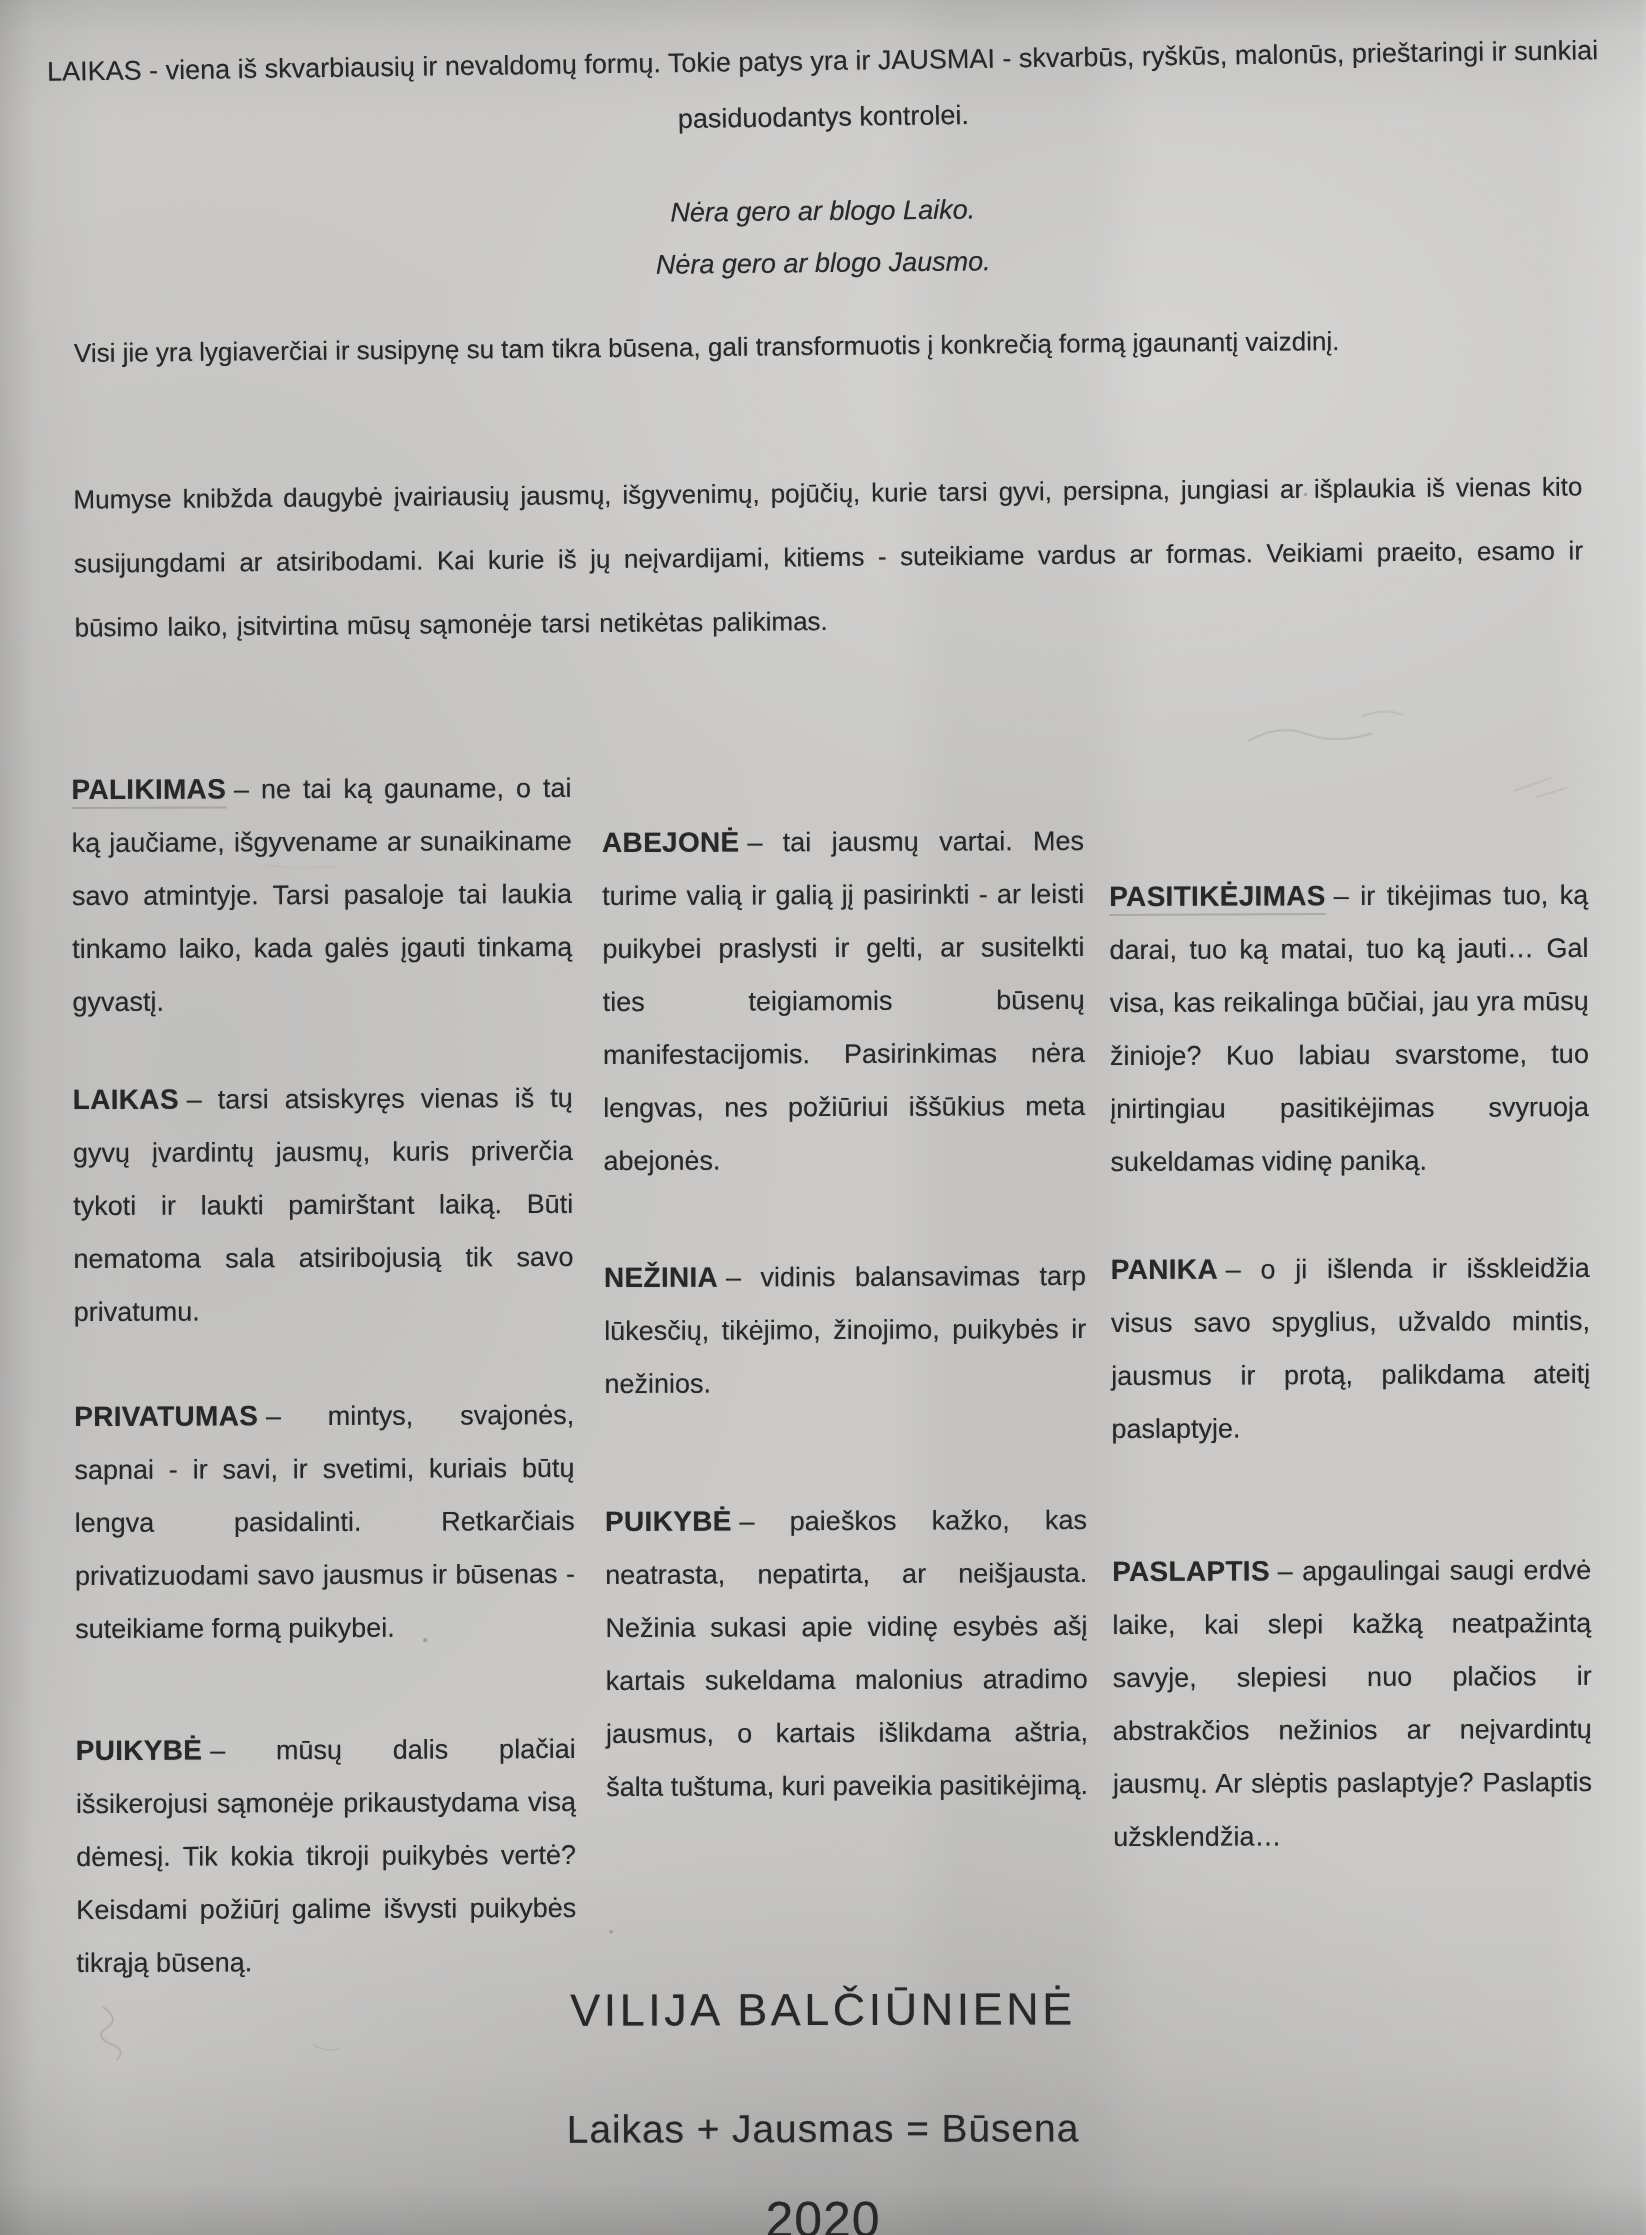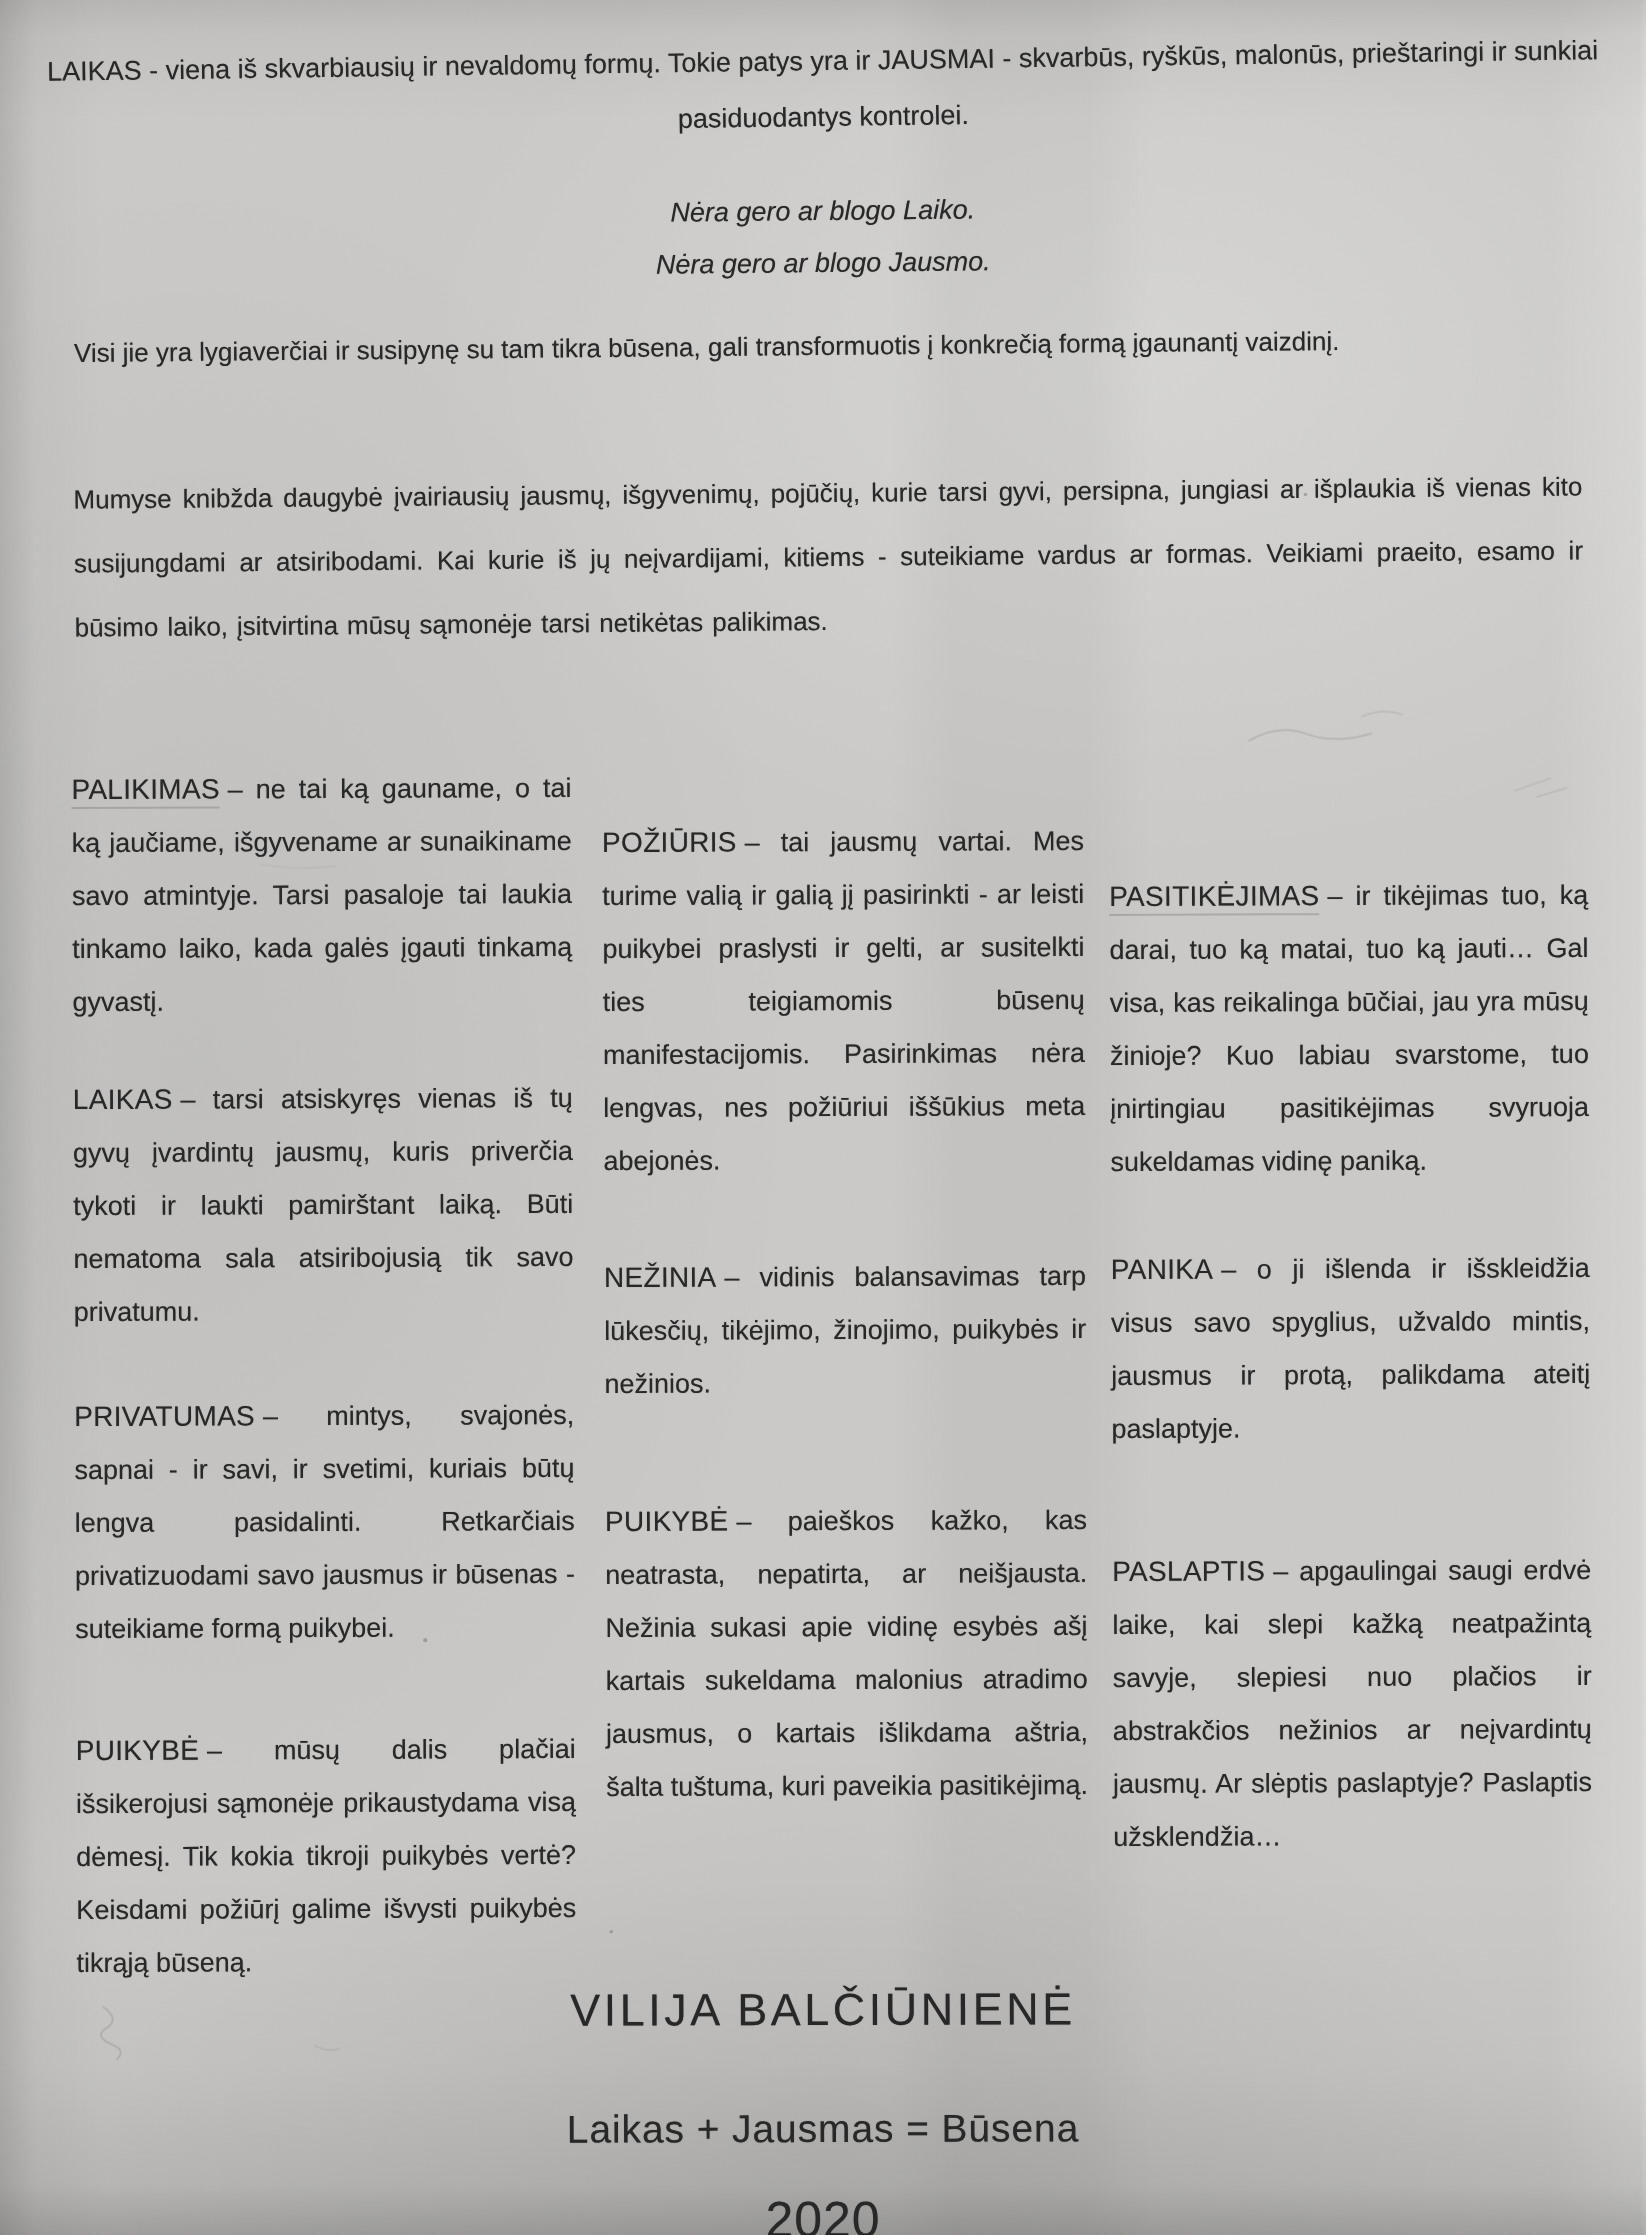--- a/index.html
+++ b/index.html
@@ -28,21 +28,21 @@
        font-size:27px; line-height:56px; transform:rotate(-0.8deg); }
   .quote{ top:185px; left:0; width:1646px; text-align:center; font-style:italic;
           font-size:27px; line-height:52px; transform:rotate(-0.6deg); }
   .p2{ top:332px; left:74px; font-size:26px; white-space:nowrap; transform:rotate(-0.55deg); }
   .p3{ top:461px; left:74px; width:1509px; text-align:justify;
        font-size:26px; line-height:64px; transform:rotate(-0.5deg); word-spacing:1.7px; }
 
   
   .col{ top:762px; text-align:justify; font-size:27px; line-height:53px; transform:rotate(-0.25deg); }
   .col p{ margin:0; }
-  .term{ font-weight:400; font-size:28px; letter-spacing:0.3px; margin-right:7.9px; white-space:nowrap; }
+  .term{ font-weight:700; font-size:28px; letter-spacing:0.3px; margin-right:7.9px; white-space:nowrap; }
   .pencil-underline{ border-bottom:2.6px solid rgba(95,95,95,0.30); padding-bottom:1.7px; }
   #col1{ left:74px;  width:500px; }
   #col2{ left:604px; width:482px; padding-top:53px; }
   #col3{ left:1111px;width:479px; padding-top:107px; }
   #col1 .e2{ margin-top:44px; } #col1 .e3{ margin-top:51px; } #col1 .e4{ margin-top:68px; }
   #col2 .e2{ margin-top:63px; } #col2 .e3{ margin-top:84px; }
   #col3 .e2{ margin-top:54px; } #col3 .e3{ margin-top:89px; }
 
   
   .author{ top:1984px; left:0; width:1646px; text-align:center;
@@ -71,21 +71,21 @@
   <div class="abs txt p3">Mumyse knibžda daugybė įvairiausių jausmų, išgyvenimų, pojūčių, kurie tarsi gyvi, persipna, jungiasi ar išplaukia iš vienas kito susijungdami ar atsiribodami.  Kai kurie iš jų neįvardijami, kitiems - suteikiame vardus ar formas. Veikiami praeito, esamo ir būsimo laiko, įsitvirtina mūsų sąmonėje tarsi netikėtas palikimas.</div>
 
   <div class="abs col" id="col1">
     <p class="entry e1"><b class="term pencil-underline txt">PALIKIMAS</b><span class="txt">– ne tai ką gauname, o tai ką jaučiame, išgyvename ar sunaikiname savo atmintyje. Tarsi pasaloje tai laukia tinkamo laiko, kada galės įgauti tinkamą gyvastį.</span></p>
     <p class="entry e2"><b class="term txt">LAIKAS</b><span class="txt">– tarsi atsiskyręs vienas iš tų gyvų įvardintų jausmų, kuris priverčia tykoti ir laukti pamirštant laiką. Būti nematoma sala atsiribojusią tik savo privatumu.</span></p>
     <p class="entry e3"><b class="term txt">PRIVATUMAS</b><span class="txt">– mintys, svajonės, sapnai - ir savi, ir svetimi, kuriais būtų lengva pasidalinti. Retkarčiais privatizuodami savo jausmus ir būsenas - suteikiame formą puikybei.</span></p>
     <p class="entry e4"><b class="term txt">PUIKYBĖ</b><span class="txt">– mūsų dalis plačiai išsikerojusi sąmonėje prikaustydama visą dėmesį. Tik kokia tikroji puikybės vertė? Keisdami požiūrį galime išvysti puikybės tikrąją būseną.</span></p>
   </div>
 
   <div class="abs col" id="col2">
-    <p class="entry e1"><b class="term txt">POŽIŪRIS</b><span class="txt">– tai jausmų vartai. Mes turime valią ir galią jį pasirinkti - ar leisti puikybei praslysti ir gelti, ar susitelkti ties teigiamomis būsenų manifestacijomis. Pasirinkimas nėra lengvas, nes požiūriui iššūkius meta abejonės.</span></p>
+    <p class="entry e1"><b class="term txt">ABEJONĖ</b><span class="txt">– tai jausmų vartai. Mes turime valią ir galią jį pasirinkti - ar leisti puikybei praslysti ir gelti, ar susitelkti ties teigiamomis būsenų manifestacijomis. Pasirinkimas nėra lengvas, nes požiūriui iššūkius meta abejonės.</span></p>
     <p class="entry e2"><b class="term txt">NEŽINIA</b><span class="txt">– vidinis balansavimas tarp lūkesčių, tikėjimo, žinojimo, puikybės ir nežinios.</span></p>
     <p class="entry e3"><b class="term txt">PUIKYBĖ</b><span class="txt">– paieškos kažko, kas neatrasta, nepatirta, ar neišjausta. Nežinia sukasi apie vidinę esybės ašį kartais sukeldama malonius atradimo jausmus, o kartais išlikdama aštria, šalta tuštuma, kuri paveikia pasitikėjimą.</span></p>
   </div>
 
   <div class="abs col" id="col3">
     <p class="entry e1"><b class="term pencil-underline txt">PASITIKĖJIMAS</b><span class="txt">– ir tikėjimas tuo, ką darai, tuo ką matai, tuo ką jauti… Gal visa, kas reikalinga būčiai, jau yra mūsų žinioje? Kuo labiau svarstome, tuo įnirtingiau pasitikėjimas svyruoja sukeldamas vidinę paniką.</span></p>
     <p class="entry e2"><b class="term txt">PANIKA</b><span class="txt">– o ji išlenda ir išskleidžia visus savo spyglius, užvaldo mintis, jausmus ir protą, palikdama ateitį paslaptyje.</span></p>
     <p class="entry e3"><b class="term txt">PASLAPTIS</b><span class="txt">– apgaulingai saugi erdvė laike, kai slepi kažką neatpažintą savyje, slepiesi nuo plačios ir abstrakčios nežinios ar neįvardintų jausmų. Ar slėptis paslaptyje? Paslaptis užsklendžia…</span></p>
   </div>
 

